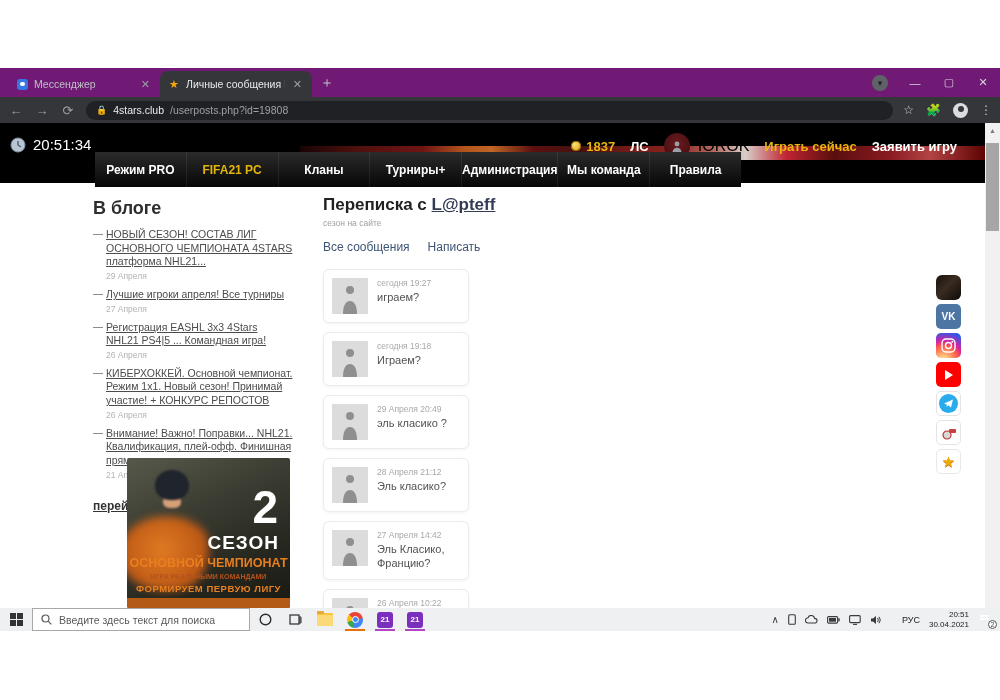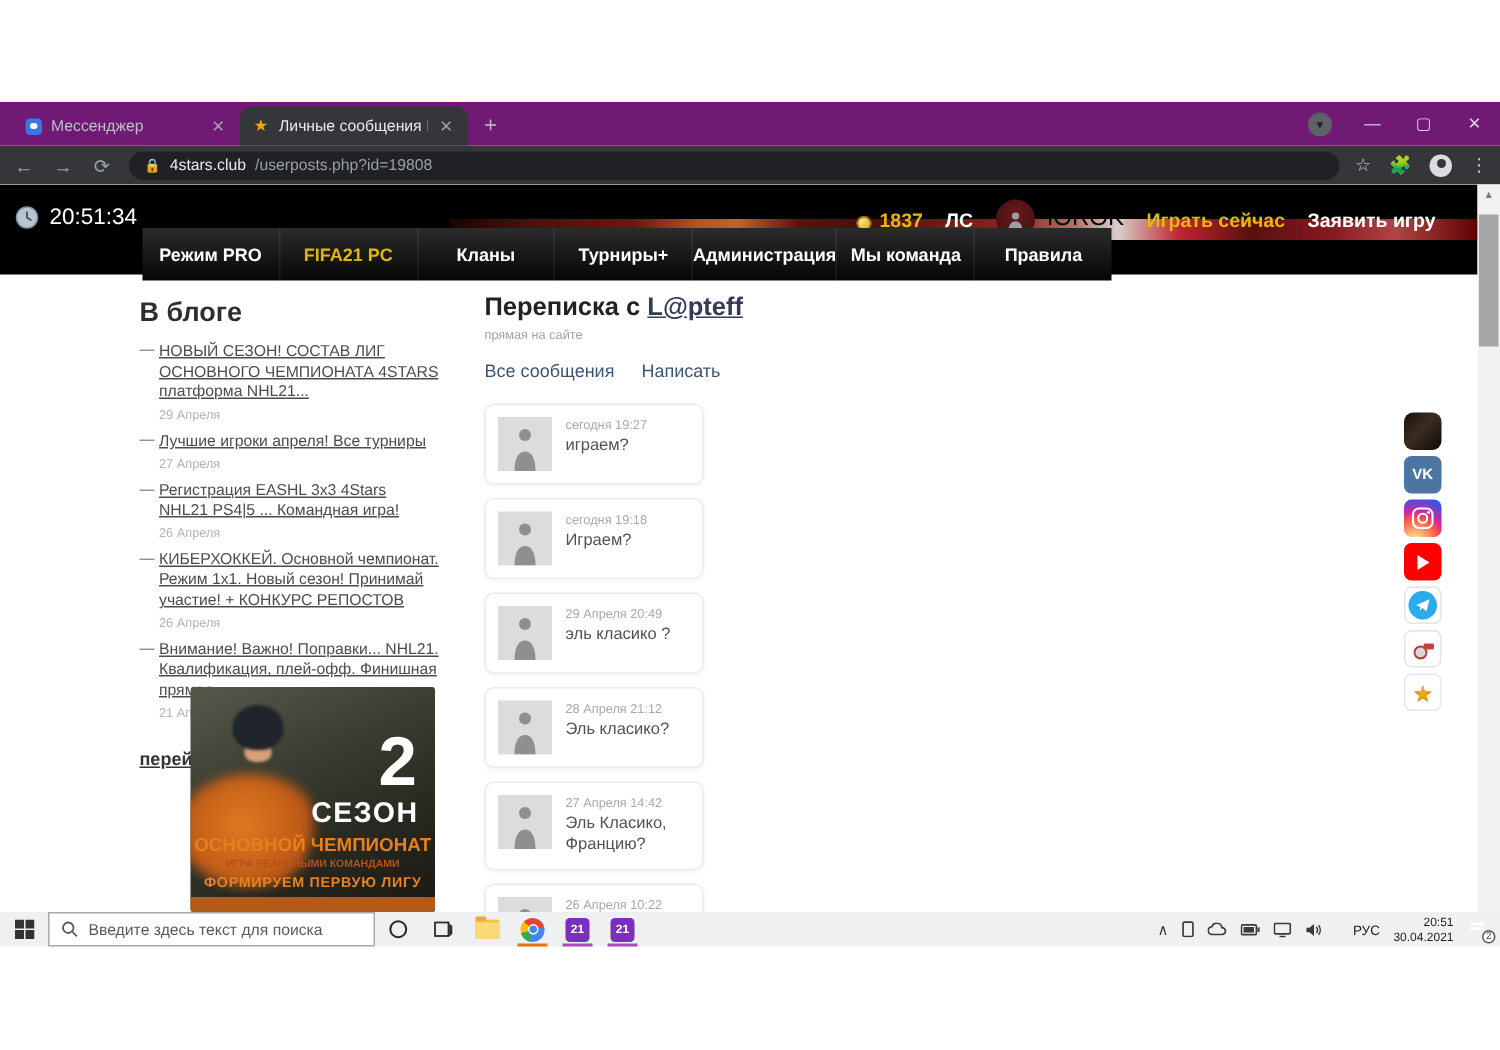--- a/index.html
+++ b/index.html
@@ -33,21 +33,21 @@
 
   
   .page { position:absolute; top:55px; left:0; width:1000px; height:485px; background:#fff; overflow:hidden; }
 
   .site-header { position:absolute; left:0; top:0; width:985px; height:60px; background:#000; }
   .hdr-banner-strip { position:absolute; left:300px; top:23px; width:685px; height:14px;
     background:linear-gradient(90deg,#190404 0%,#4e100e 8%,#6e1512 18%,#b3541e 24%,#c06524 28%,#5c100e 34%,#441110 41%,#741a16 48%,#8d2320 55%,#b8736a 61%,#d8cfc9 65%,#c12433 71%,#5a0f0d 78%,#8a1a22 86%,#b24444 92%,#5e0202 100%); }
   .clock-wrap { position:absolute; left:10px; top:13px; display:flex; align-items:center; gap:7px; }
   .clock-text { color:#fff; font-size:15px; }
   .hdr-right { position:absolute; right:28px; top:0; height:46px; display:flex; align-items:center; gap:15px; }
-  .coins { display:flex; align-items:flex-end; gap:5px; color:#e8b50f; font-size:13px; font-weight:bold; }
+  .coins { display:flex; align-items:center; gap:5px; color:#e8b50f; font-size:13px; font-weight:bold; }
   .coin-dot { width:10px; height:10px; border-radius:50%; background:radial-gradient(circle at 35% 30%,#ffe37a,#d99a06); box-shadow:0 0 0 1px #8a6203 inset; }
   .hdr-link { color:#fff; font-size:13px; font-weight:bold; }
   .hdr-user { display:flex; align-items:center; gap:8px; }
   .hdr-avatar { width:26px; height:26px; border-radius:50%; background:radial-gradient(circle at 50% 40%,#6d1a1d,#3a0d10); display:flex; align-items:center; justify-content:center; }
   .play-now { color:#e8b50f; font-size:13px; font-weight:bold; }
 
   .mainnav { position:absolute; left:95px; top:29px; width:646px; height:35px; display:flex;
     background:linear-gradient(#2b2b2b,#060606); }
   .nav-item { flex:1; display:flex; align-items:center; justify-content:center; color:#fff; font-size:12px; font-weight:bold; border-left:1px solid rgba(255,255,255,0.07); }
   .nav-item:first-child { border-left:none; }
@@ -244,21 +244,21 @@
       <div class="banner-num">2</div>
       <div class="banner-season">СЕЗОН</div>
       <div class="banner-line1">ОСНОВНОЙ ЧЕМПИОНАТ</div>
       <div class="banner-line2">ИГРА РЕАЛЬНЫМИ КОМАНДАМИ</div>
       <div class="banner-line3">ФОРМИРУЕМ ПЕРВУЮ ЛИГУ</div>
       <div class="banner-bottom"></div>
     </div>
 
     <div class="conv-col">
       <div class="conv-title"><span>Переписка с </span><a class="conv-partner">L@pteff</a></div>
-      <div class="conv-status">прямая на сайте</div>
+      <div class="conv-status">сезон на сайте</div>
       <div class="conv-tabs">
         <a class="conv-tab">Все сообщения</a>
         <a class="conv-tab">Написать</a>
       </div>
       <div class="messages">
         <div class="msg-card">
           <div class="msg-avatar">
               <svg width="22" height="30" viewBox="0 0 22 30">
                 <circle cx="11" cy="6" r="4" fill="#8f8f8f"></circle>
                 <path d="M4 30c0-9 3-13 7-13s7 4 7 13z" fill="#8f8f8f"></path>

